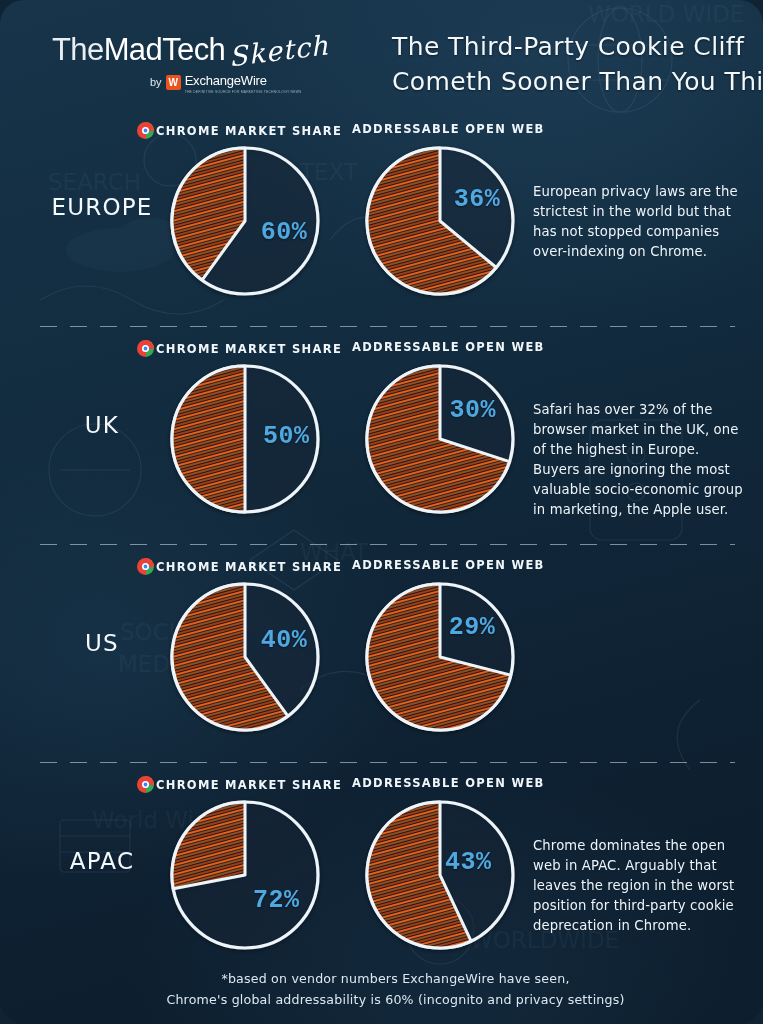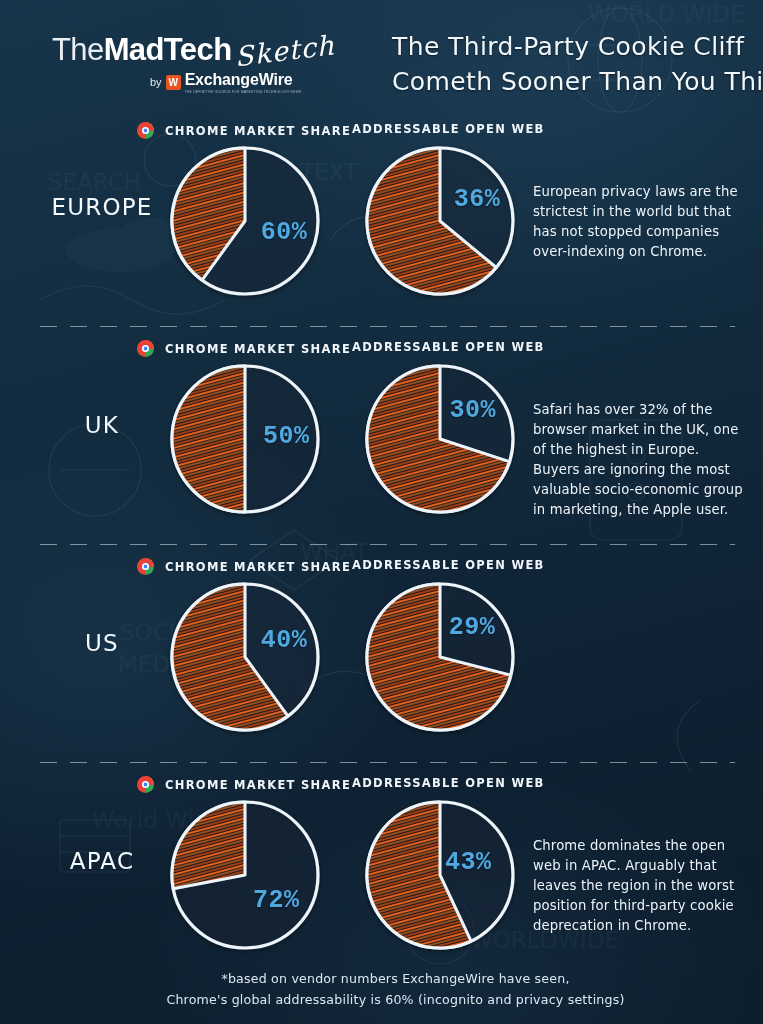--- a/index.html
+++ b/index.html
@@ -9,57 +9,58 @@
     font-family:"DejaVu Sans", sans-serif;
     overflow:hidden;
   }
   .page{
     position:relative;width:763px;height:1024px;
     background:
       radial-gradient(ellipse 500px 380px at 72% 6%, rgba(44,86,118,.30), rgba(0,0,0,0) 70%),
       radial-gradient(ellipse 420px 340px at 14% 64%, rgba(40,78,108,.26), rgba(0,0,0,0) 70%),
       radial-gradient(ellipse 460px 300px at 60% 96%, rgba(38,74,104,.22), rgba(0,0,0,0) 72%),
       linear-gradient(165deg,#17344a 0%,#122b3e 38%,#0e2132 72%,#0c1d2c 100%);
+    border-radius: 24px;
   }
   
   .doodles{position:absolute;inset:0;opacity:.20;pointer-events:none;}
   .header{position:relative;height:108px;}
   
   .logo{position:absolute;left:52px;top:34px;}
   .logo-main{font-family:"Liberation Sans", sans-serif;font-size:31px;letter-spacing:-.6px;line-height:1;color:#fff;white-space:nowrap;}
   .logo-main .thin{font-weight:400;color:#e8eef3;}
-  .logo-main .bold{font-weight:700;color:#fff;}
+  .logo-main .bold{font-weight:400;color:#fff;}
   .logo-sketch{
     display:inline-block;margin-left:6px;font-family:"DejaVu Serif", serif;
     font-style:italic;font-size:27px;color:#fff;transform:rotate(-7deg) skewX(-6deg);
     letter-spacing:1px;
   }
   .logo-by{position:absolute;left:98px;top:36px;display:flex;align-items:center;gap:4px;white-space:nowrap;}
   .logo-by .by{font-family:"Liberation Sans", sans-serif;font-size:11px;font-weight:400;color:#dfe8ef;}
   .ew-mark{width:15px;height:15px;background:#e8541f;border-radius:2px;display:flex;align-items:center;justify-content:center;
            font-family:"Liberation Sans", sans-serif;font-size:10px;font-weight:700;color:#fff;}
-  .ew-name{font-family:"Liberation Sans", sans-serif;font-size:16px;font-weight:700;color:#fff;letter-spacing:-.2px;}
+  .ew-name{font-family:"Liberation Sans", sans-serif;font-size:13px;font-weight:400;color:#fff;letter-spacing:-.2px;}
   .ew-sub{font-family:"Liberation Sans", sans-serif;font-size:3.4px;color:#9fb3c2;letter-spacing:.2px;margin-top:1px;}
   
   .title{
     position:absolute;left:392px;top:30px;width:340px;
     font-family:"DejaVu Sans", sans-serif;
     font-size:25px;line-height:1.38;color:#f2f7fa;
     letter-spacing:.4px;text-align:left;
     text-shadow:0 1px 2px rgba(0,0,0,.5);
   }
   .title div{white-space:nowrap;}
   
   .rows{position:relative;}
   .row{position:relative;height:218px;}
   .row + .row .divider{
     position:absolute;left:40px;right:28px;top:0;height:1px;
     background:repeating-linear-gradient(to right,rgba(214,230,240,.55) 0 17px,rgba(0,0,0,0) 17px 30px);
   }
-  .col-head{position:absolute;top:14px;display:flex;align-items:center;gap:11px;justify-content:space-between;}
+  .col-head{position:absolute;top:14px;display:flex;align-items:center;gap:2px;justify-content:space-between;}
   .col-head.chrome{left:137px;}
   .col-head.web{left:352px;}
   .col-head .label{
     font-family:"DejaVu Sans", sans-serif;font-size:11.5px;font-weight:700;
     letter-spacing:1.3px;color:#f0f6fa;white-space:nowrap;
   }
   .chrome-icon{width:17px;height:17px;border-radius:50%;position:relative;overflow:hidden;flex:none;
     background:conic-gradient(from -90deg,#ea4335 0deg 120deg,#fbbc05 120deg 185deg,#34a853 185deg 265deg,#ea4335 265deg 360deg);}
   .chrome-icon::before{content:"";position:absolute;left:50%;top:0;width:50%;height:50%;background:#ea4335;}
   .chrome-icon::after{content:"";position:absolute;left:27%;top:27%;width:46%;height:46%;border-radius:50%;

